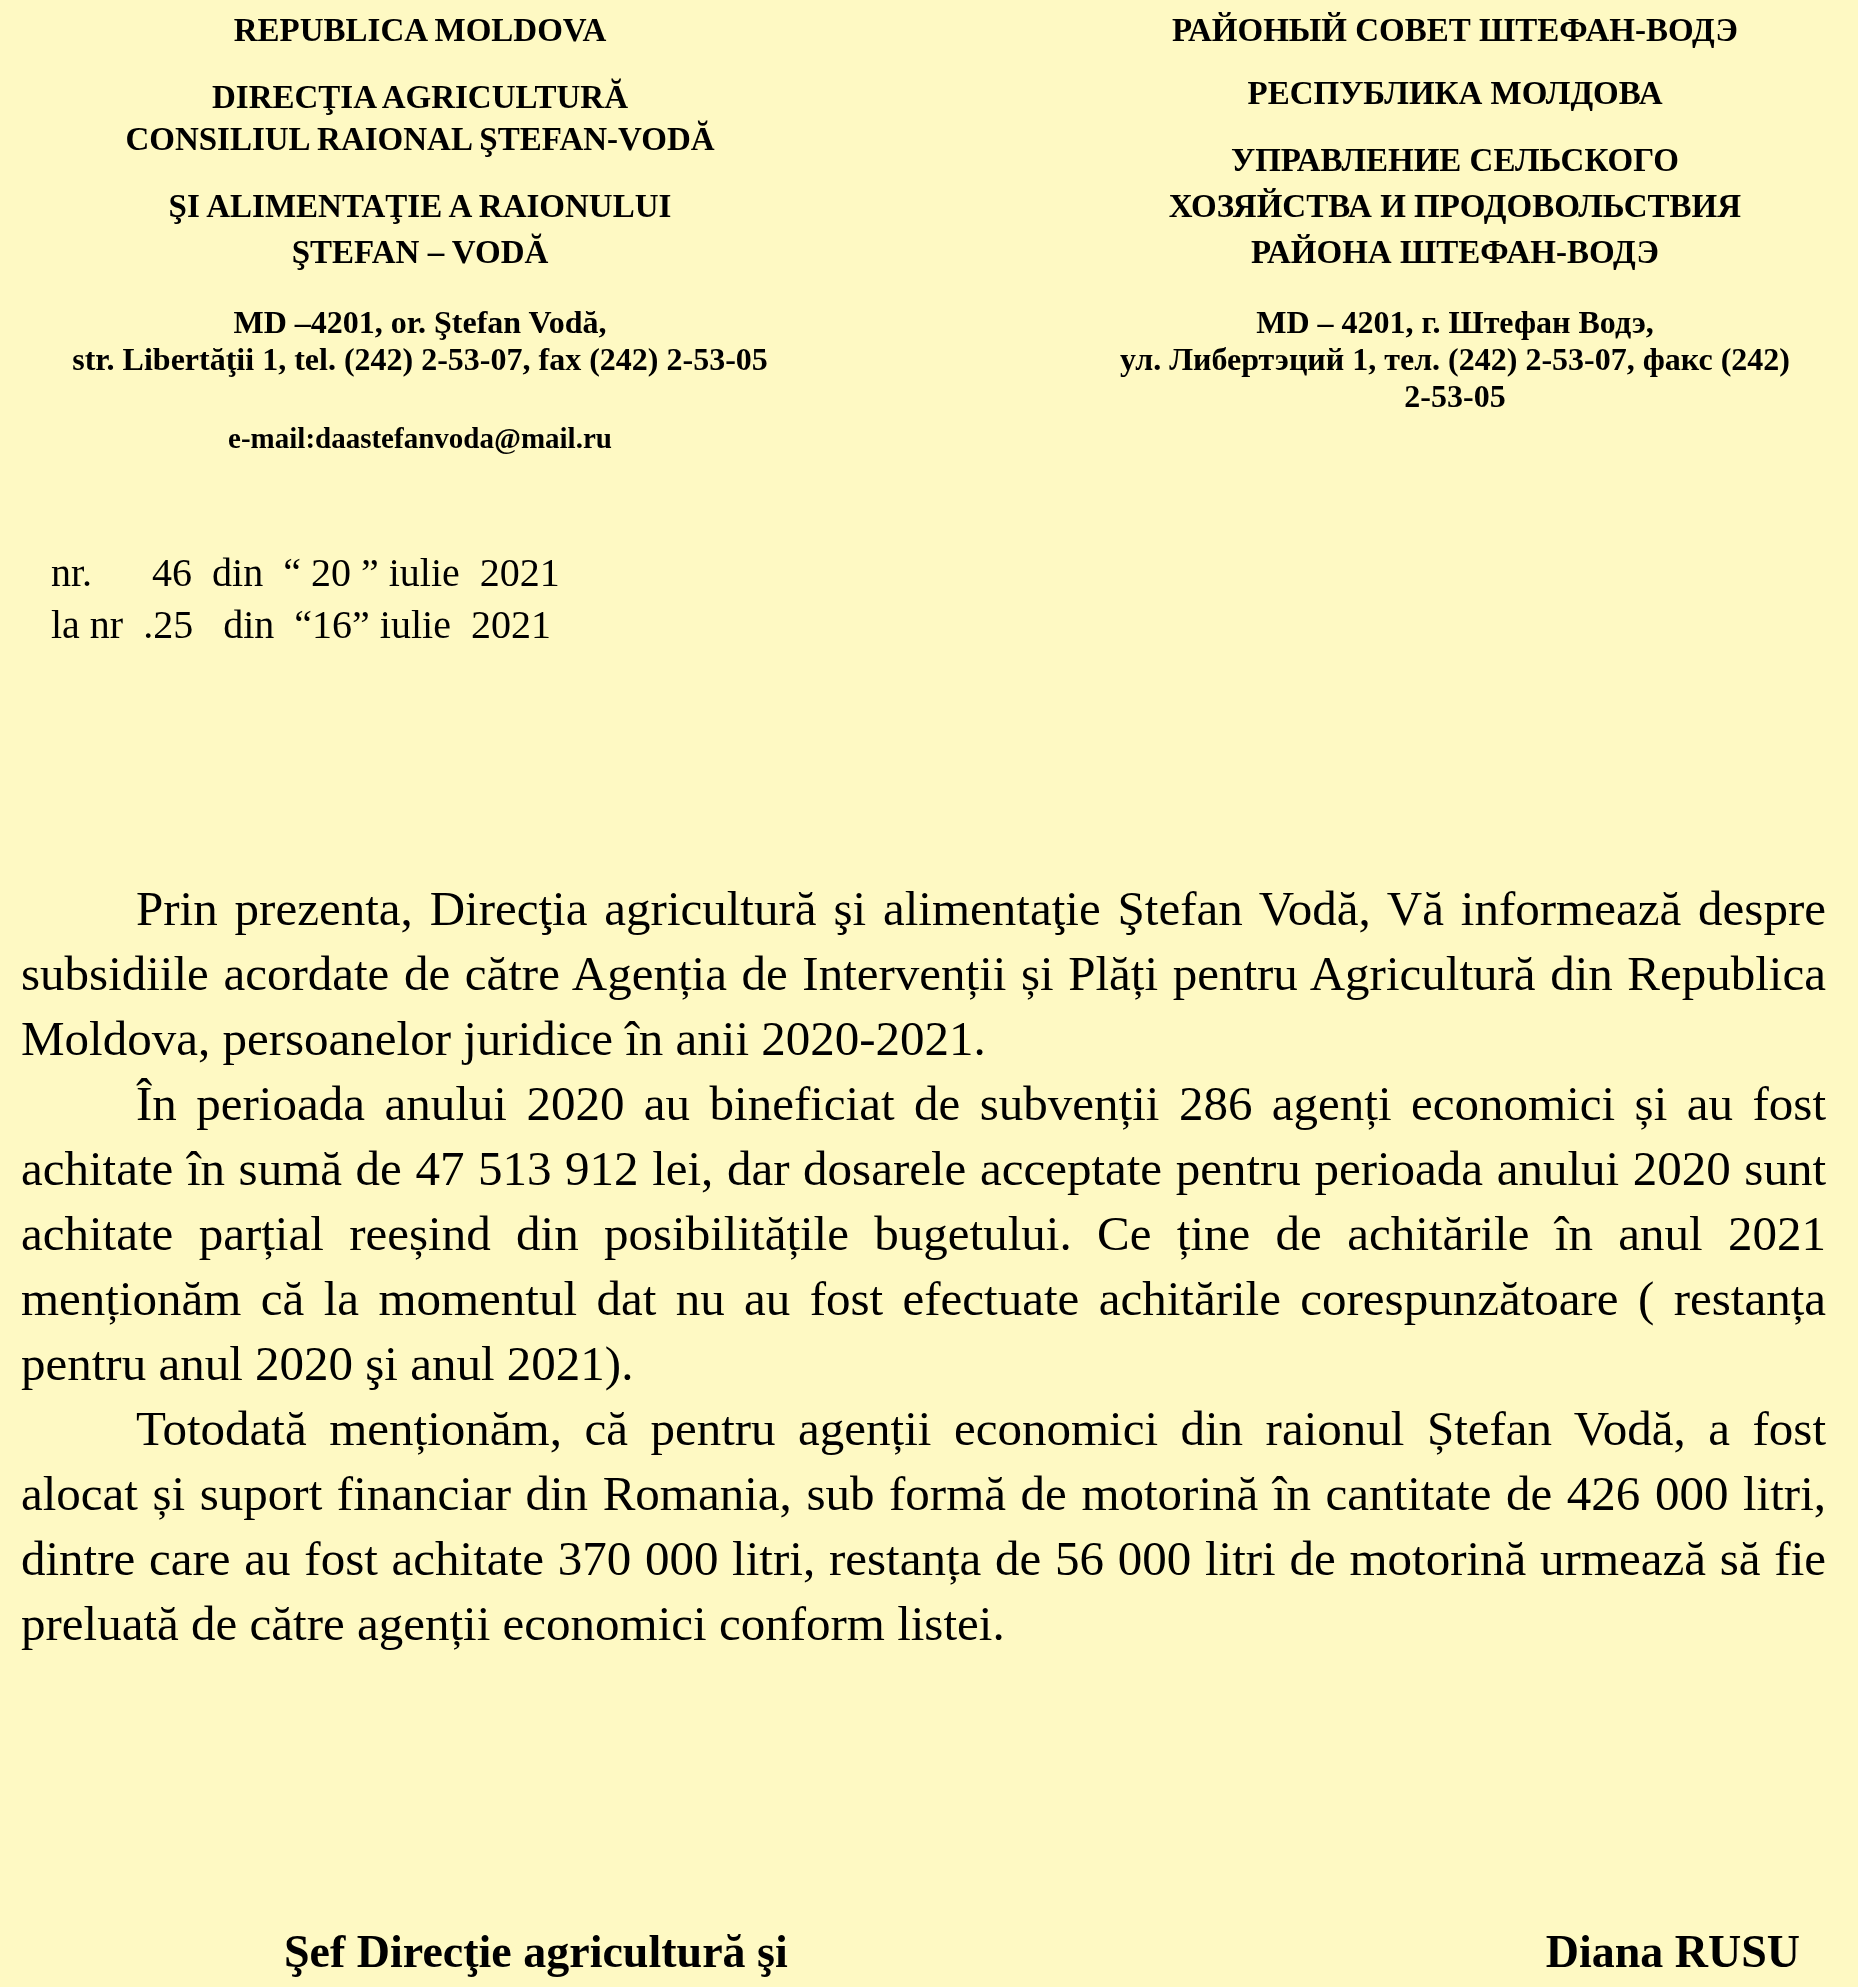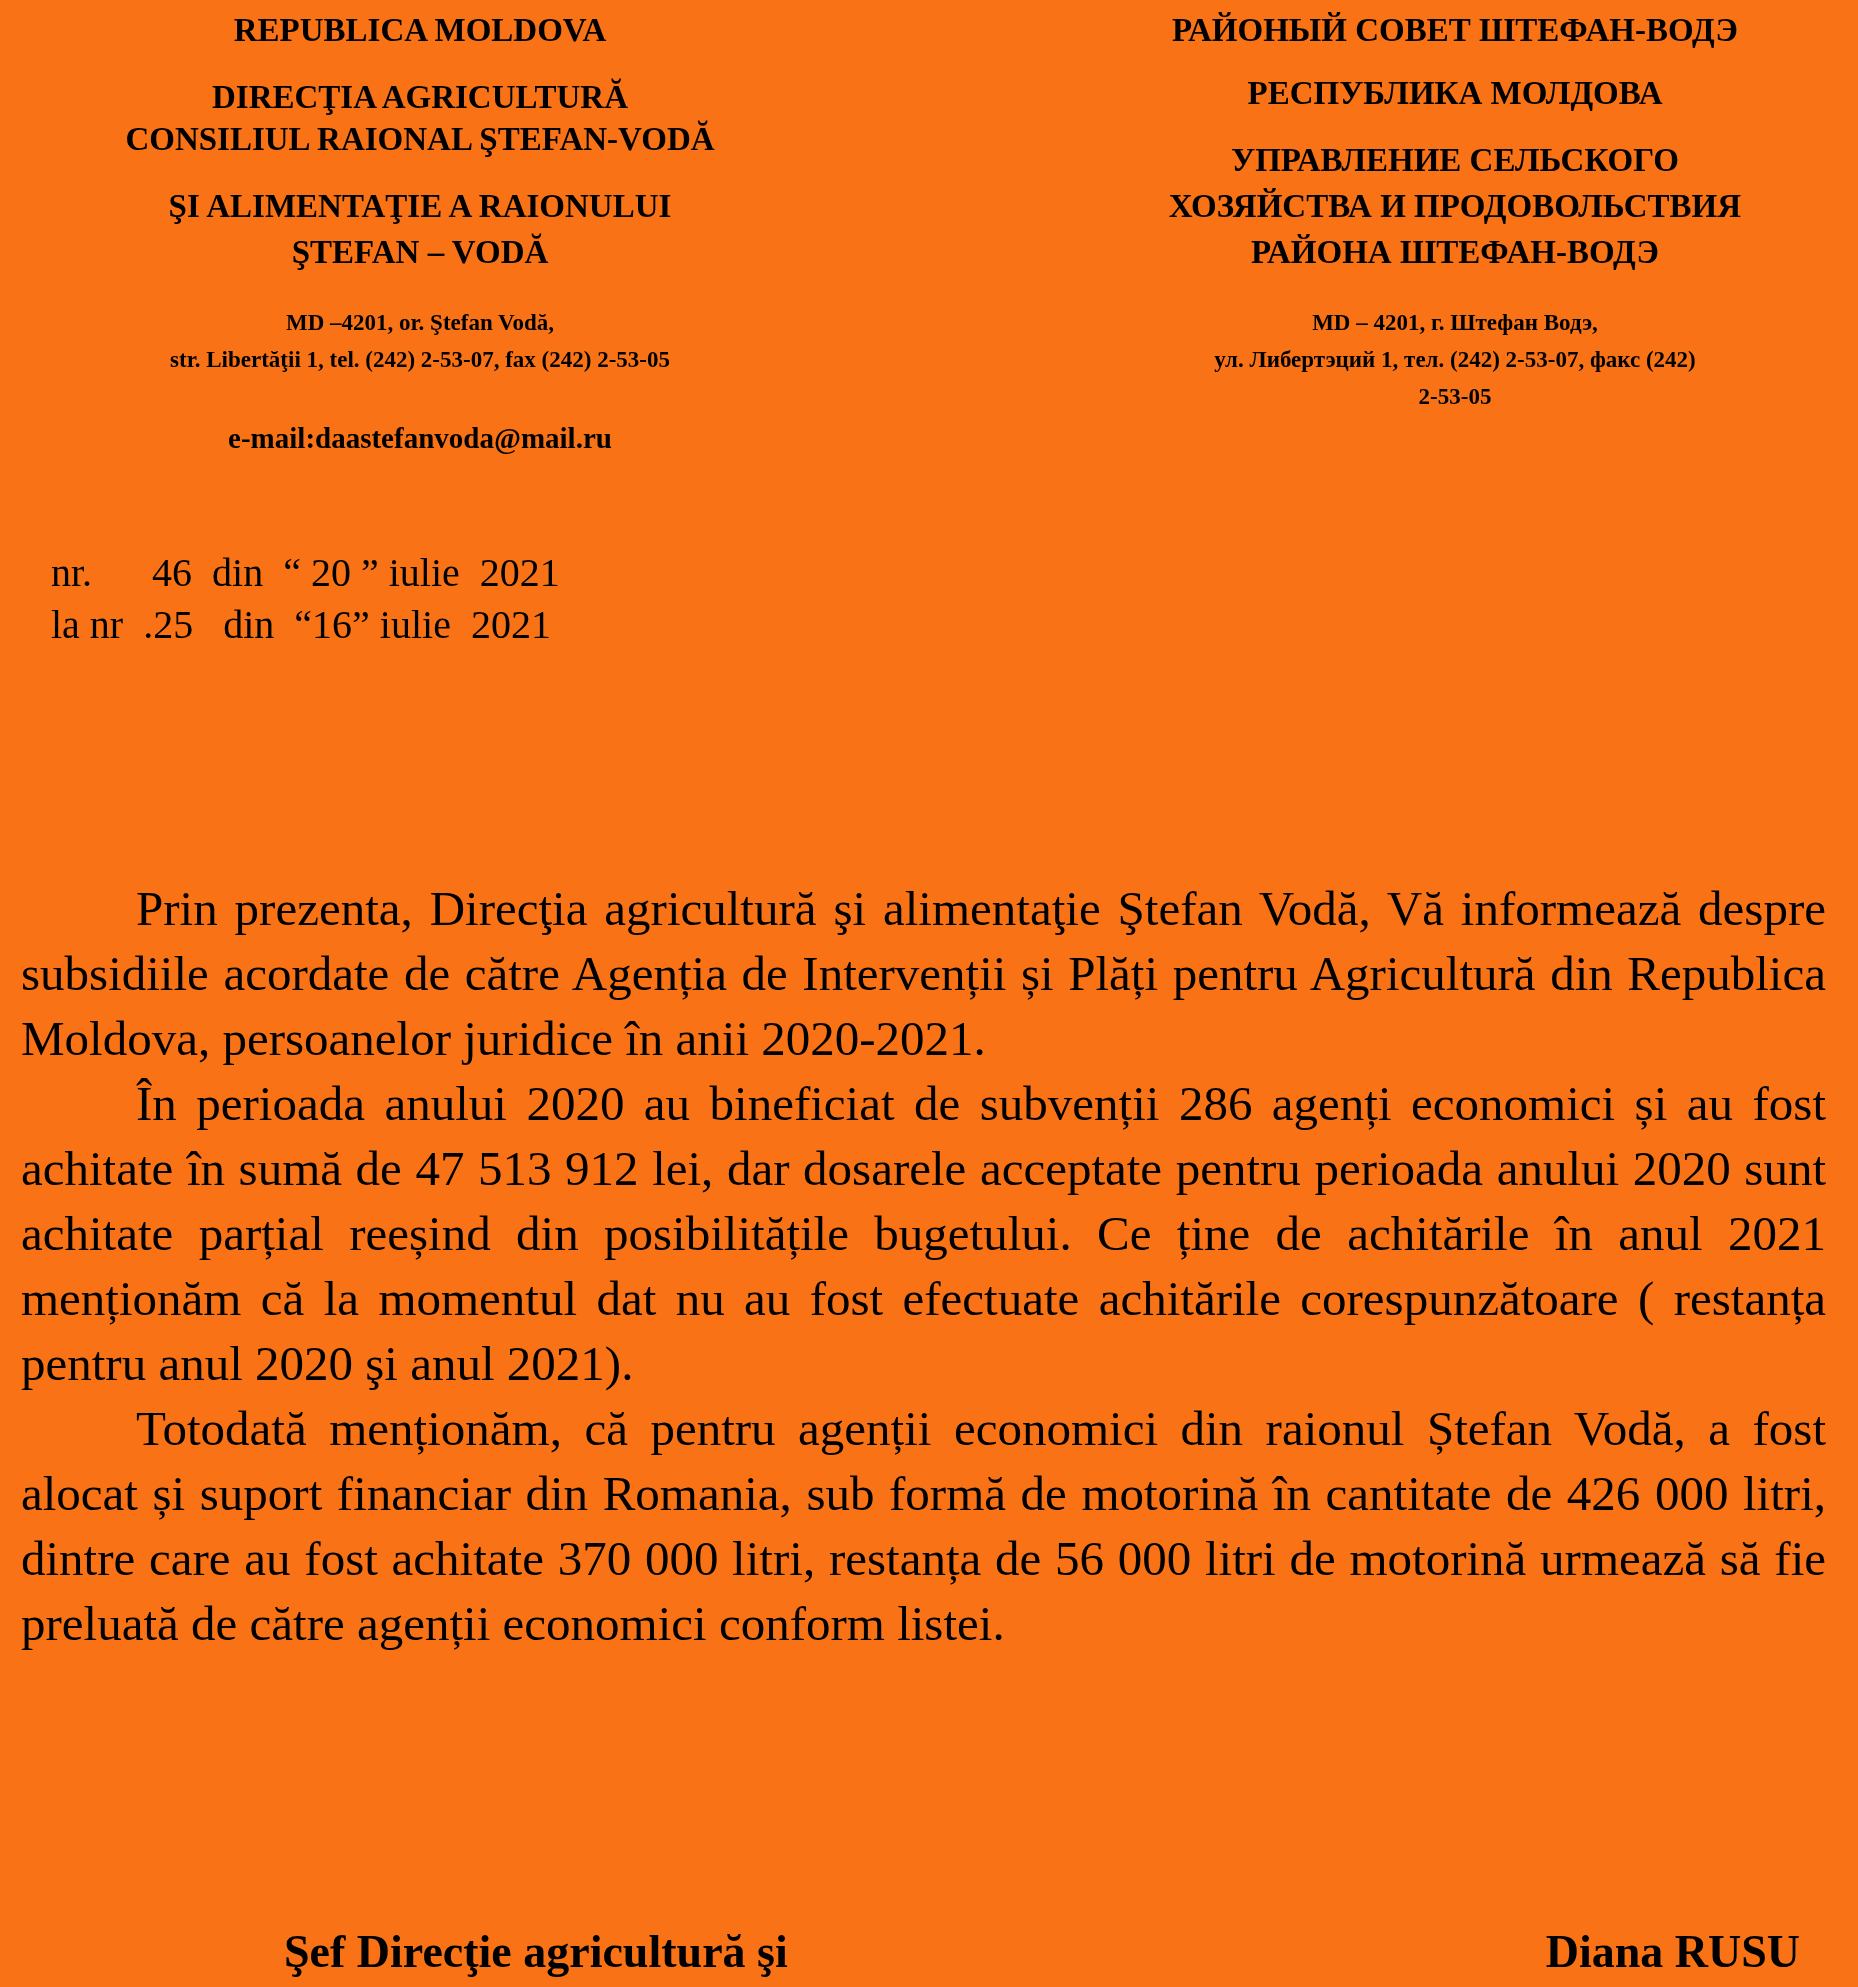--- a/index.html
+++ b/index.html
@@ -1,40 +1,40 @@
 <!DOCTYPE html>
 <html style="font-size:14.7px"><head>
 <meta charset="utf-8">
 <style>
   html, body { margin: 0; padding: 0; background: #888; }
   .page {
     position: relative;
     width: 1859px;
     height: 1987px;
     margin: 0 auto;
-    background: #f97316;
+    background: #fef9c3;
     color: #000000;
     font-family: "Liberation Serif", "DejaVu Serif", serif;
     overflow: hidden;
   }
   
   .letterhead {
     display: flex;
     justify-content: space-between;
     padding-top: 11px;
   }
   .lh-col { text-align: center; font-weight: bold; }
   .lh-left  { width: 840px; }
   .lh-right { width: 808px; }
   .org-line { font-size: 33px; line-height: 39px; }
   .org-gap  { margin-bottom: 24px; }
   .org-tight { margin-bottom: 0; line-height: 46px; }
   .addr-block {
     margin-top: 29px;
-    font-size: 23px;
+    font-size: 32px;
     line-height: 37px;
     min-height: 118px;
   }
   .email-line { font-size: 29px; }
   
   .ref-block {
     margin-top: 92px;
     margin-left: 51px;
     font-size: 40px;
     line-height: 52px;

